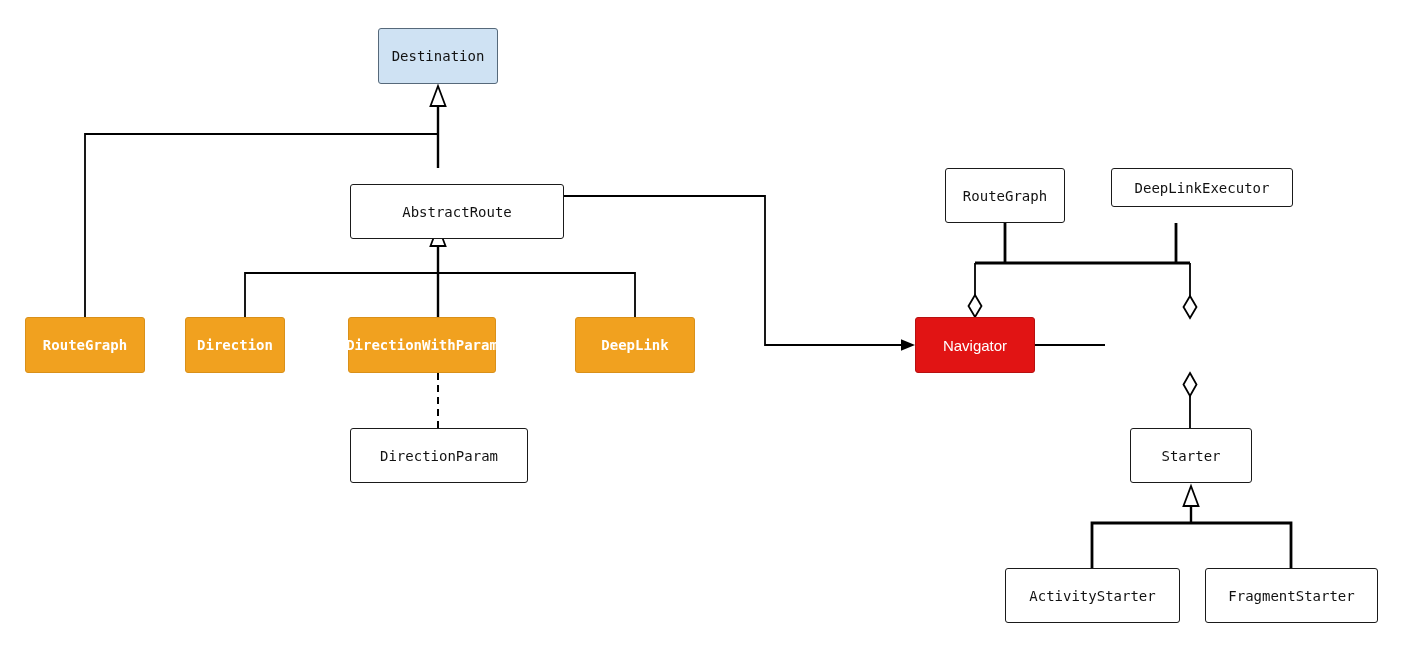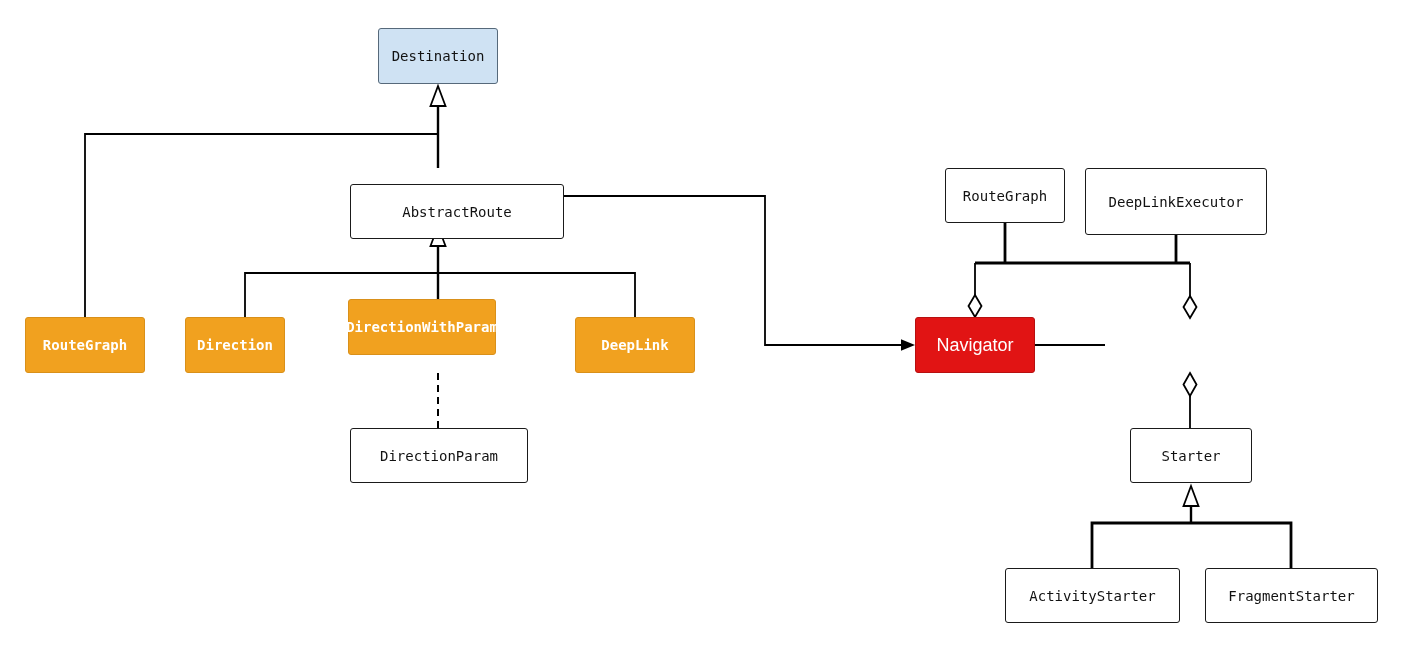--- a/index.html
+++ b/index.html
@@ -64,21 +64,21 @@
     background: var(--orange-fill, #f1a11f);
     border-color: var(--orange-border, #d9901a);
     color: #ffffff;
     font-weight: bold;
   }
   .node--red {
     background: var(--red-fill, #e11414);
     border-color: var(--red-border, #b71010);
     color: #ffffff;
     font-family: "Liberation Sans", sans-serif;
-    font-size: 18px;
+    font-size: 15px;
   }
 </style>
 </head>
 <body>
 
 <div class="canvas">
 
   <svg class="edges" width="1404" height="652" viewBox="0 0 1404 652">
 
     <g>
@@ -133,37 +133,37 @@
   </div>
 
   <div class="node node--orange" style="left:25px;top:317px;width:120px;height:56px">
     <span>RouteGraph</span>
   </div>
 
   <div class="node node--orange" style="left:185px;top:317px;width:100px;height:56px">
     <span>Direction</span>
   </div>
 
-  <div class="node node--orange" style="left:348px;top:299px;width:148px;height:56px">
+  <div class="node node--orange" style="left:348px;top:317px;width:148px;height:56px">
     <span>DirectionWithParam</span>
   </div>
 
   <div class="node node--orange" style="left:575px;top:317px;width:120px;height:56px">
     <span>DeepLink</span>
   </div>
 
   <div class="node" style="left:350px;top:428px;width:178px;height:55px">
     <span>DirectionParam</span>
   </div>
 
   <div class="node" style="left:945px;top:168px;width:120px;height:55px">
     <span>RouteGraph</span>
   </div>
 
-  <div class="node" style="left:1085px;top:168px;width:182px;height:67px">
+  <div class="node" style="left:1111px;top:168px;width:182px;height:39px">
     <span>DeepLinkExecutor</span>
   </div>
 
   <div class="node node--red" style="left:915px;top:317px;width:120px;height:56px">
     <span>Navigator</span>
   </div>
 
 
   <div class="node" style="left:1130px;top:428px;width:122px;height:55px">
     <span>Starter</span>

